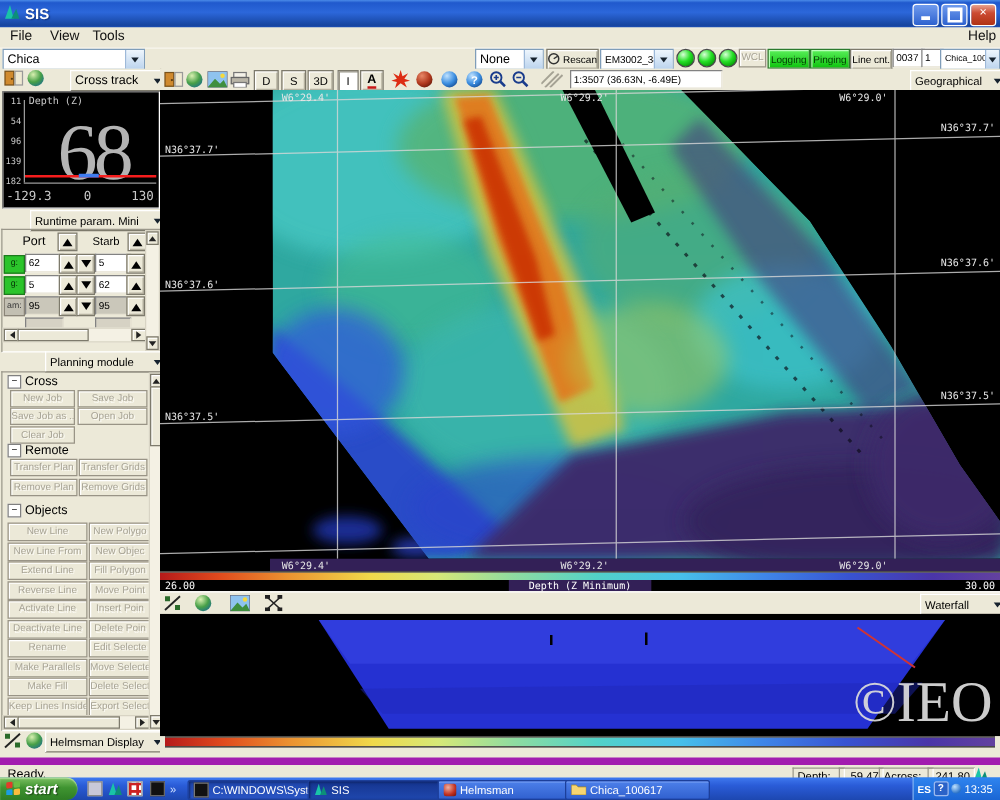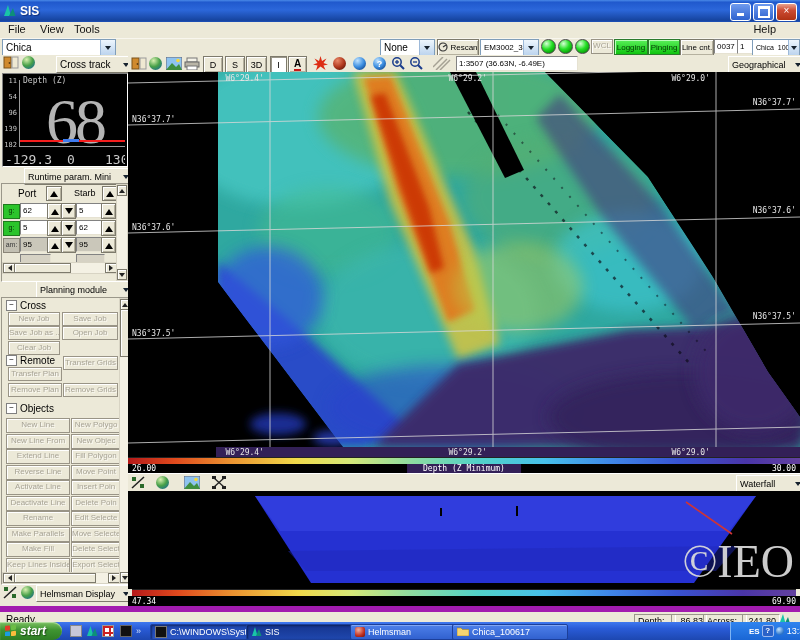--- a/index.html
+++ b/index.html
@@ -41,35 +41,35 @@
   .sbtn{position:absolute;background:#ece9d8;border:1px solid #7d7a6c;box-shadow:inset 1px 1px 0 #fff;display:flex;align-items:center;justify-content:center;}
   .thumb{position:absolute;background:#ece9d8;border:1px solid #7d7a6c;box-shadow:inset 1px 1px 0 #fff;}
   .sarr{width:0;height:0;border:3px solid transparent;}
   .sarr.up{border-bottom:4px solid #222;margin-top:-2px;}
   .sarr.dn{border-top:4px solid #222;margin-top:3px;}
   .sarr.lf{border-right:4px solid #222;margin-left:-2px;}
   .sarr.rt{border-left:4px solid #222;margin-left:3px;}
   
   .chart{background:#000;border:1px solid;border-color:#808080 #fff #fff #808080;}
   .ctick{position:absolute;color:#c9c9c9;font-size:7px;font-family:"DejaVu Sans Mono",monospace;width:14px;text-align:right;}
-  .cxlbl{position:absolute;color:#c9c9c9;font-size:13px;font-family:"DejaVu Sans Mono",monospace;}
+  .cxlbl{position:absolute;color:#c9c9c9;font-size:10px;font-family:"DejaVu Sans Mono",monospace;}
   
   .rainbow{background:linear-gradient(90deg,#b51a1a,#e04a1d 7%,#eb9130 15%,#f0d94a 25%,#d6e878 33%,#8fdca0 42%,#52d2c8 52%,#47c0ea 62%,#3f86e8 72%,#3853d2 82%,#4a35a8 92%,#63419f);border-top:1px solid #222;border-bottom:1px solid #222;}
   .scalelbl{color:#fff;font-size:8px;font-family:"DejaVu Sans Mono",monospace;}
   
   .statusbar{left:0;top:606px;width:800px;height:16px;background:#ece9d8;border-top:6px solid #a21caf;}
   .scell{position:absolute;top:2px;height:12px;border:1px solid;border-color:#9a978a #fff #fff #9a978a;font-size:9px;display:flex;align-items:center;padding:0 3px;color:#000;}
   
   .taskbar{left:0;top:622px;width:800px;height:18px;background:linear-gradient(180deg,#3f79ef 0%,#2a5cd8 35%,#1d47b0 100%);}
   .start{position:absolute;left:0;top:0;width:62px;height:18px;border-radius:0 9px 9px 0;background:linear-gradient(#7cc162,#3f9431 45%,#2e7d24);box-shadow:inset 0 1px 1px #b8e2a6;display:flex;align-items:center;gap:3px;padding-left:4px;box-sizing:border-box;color:#fff;font-style:italic;font-weight:bold;font-size:12px;text-shadow:1px 1px 1px #1c4a14;}
   .task{position:absolute;top:2px;height:14px;border-radius:2px;border:1px solid #1c3f9a;display:flex;align-items:center;gap:3px;padding:0 4px;color:#fff;font-size:9px;white-space:nowrap;overflow:hidden;background:linear-gradient(#4d80ea,#3161cf);box-shadow:inset 0 1px 0 #7fa6f4;}
   .task.dark{background:linear-gradient(#1e46ad,#2a55c4);box-shadow:inset 1px 1px 2px #122a6e;}
   .task.darkest{background:linear-gradient(#15348e,#1f47ad);box-shadow:inset 1px 1px 2px #0c2260;}
   .qlicon{position:absolute;top:3px;width:12px;height:12px;}
-  .tray{position:absolute;right:0;top:0;width:70px;height:18px;background:linear-gradient(#2f84ef,#1a66d4);border-left:1px solid #7db4f4;display:flex;align-items:center;gap:2px;padding-left:18px;box-sizing:border-box;color:#fff;}
+  .tray{position:absolute;right:0;top:0;width:70px;height:18px;background:linear-gradient(#2f84ef,#1a66d4);border-left:1px solid #7db4f4;display:flex;align-items:center;gap:2px;padding-left:3px;box-sizing:border-box;color:#fff;}
   .maplbl{font-family:"DejaVu Sans Mono",monospace;font-size:8px;fill:#e6e6e6;}
   .ic{display:inline-block;}
 </style>
 </head>
 <body>
 
 <div id="w">
 
   <div class="abs titlebar">
     <span class="ic" style="margin-left:3px">
@@ -87,21 +87,21 @@
           <span class="maxbox"></span>
         </span>
       <span class="wbtn close">×</span>
     </span>
   </div>
 
   <div class="abs menubar">
     <span class="mitem" style="left:8px">File</span>
     <span class="mitem" style="left:40px">View</span>
     <span class="mitem" style="left:74px">Tools</span>
-    <span class="mitem" style="right:24px">Help</span>
+    <span class="mitem" style="right:3px">Help</span>
   </div>
 
   <div class="abs" style="left:0;top:38px;width:800px;height:17px">
     <div class="abs cw" style="left:2px;top:1px;width:112px;height:15px">
       <span class="txt">Chica</span>
         <span class="cw-btn">
           <span class="t"></span>
         </span>
     </div>
     <div class="abs cw" style="left:380px;top:1px;width:53px;height:15px">
@@ -262,21 +262,21 @@
       <div class="abs d" style="left:60px;top:14px;width:54px;height:12px">Save Job</div>
       <div class="abs d" style="left:6px;top:28px;width:50px;height:12px">Save Job as ...</div>
       <div class="abs d" style="left:60px;top:28px;width:54px;height:12px">Open Job</div>
       <div class="abs d" style="left:6px;top:43px;width:50px;height:12px">Clear Job</div>
 
       <div class="sec-hd" style="left:4px;top:57px">
         <span class="minusbox">−</span>
         <span>Remote</span>
       </div>
       <div class="abs d" style="left:6px;top:69px;width:52px;height:12px">Transfer Plan</div>
-      <div class="abs d" style="left:61px;top:58px;width:53px;height:12px">Transfer Grids</div>
+      <div class="abs d" style="left:61px;top:69px;width:53px;height:12px">Transfer Grids</div>
       <div class="abs d" style="left:6px;top:85px;width:52px;height:12px">Remove Plan</div>
       <div class="abs d" style="left:61px;top:85px;width:53px;height:12px">Remove Grids</div>
 
       <div class="sec-hd" style="left:4px;top:105px">
         <span class="minusbox">−</span>
         <span>Objects</span>
       </div>
       <div class="abs d" style="left:4px;top:120px;width:62px;height:13px">New Line</div>
       <div class="abs d" style="left:69px;top:120px;width:48px;height:13px">New Polygo</div>
       <div class="abs d" style="left:4px;top:136px;width:62px;height:13px">New Line From</div>
@@ -515,30 +515,26 @@
       <polygon points="127,5 628,5 566,92 183,92" fill="#2531d2"></polygon>
       <polygon points="127,5 628,5 601,40 152,40" fill="#3a47e6" opacity="0.55"></polygon>
       <polygon points="160,60 610,55 588,80 178,80" fill="#1e28b8" opacity="0.45"></polygon>
       <rect x="312" y="17" width="2" height="8" fill="#000"></rect>
       <rect x="388" y="15" width="2" height="10" fill="#000"></rect>
       <line x1="558" y1="11" x2="604" y2="43" stroke="#d03434" stroke-width="1.6"></line>
       <text x="666" y="86" text-anchor="end" font-size="46" fill="#dcdcdc" opacity="0.93" font-family="Liberation Serif,serif">©IEO</text>
     </svg>
 
     <div class="abs rainbow" style="left:4px;top:115px;width:664px;height:7px"></div>
-    <div class="abs" style="left:0;top:122px;width:672px;height:11px;background:#000">
-      <span class="abs scalelbl" style="left:4px;top:1px">47.34</span>
-      <span class="abs scalelbl" style="right:4px;top:1px">69.90</span>
-    </div>
   </div>
 
   <div class="abs statusbar">
     <span class="abs" style="left:6px;top:2px;font-size:10px">Ready.</span>
     <span class="scell" style="left:634px;width:34px">Depth:</span>
-    <span class="scell" style="left:671px;width:28px;justify-content:flex-end">86.83</span>
+    <span class="scell" style="left:671px;width:28px;justify-content:flex-end">59.47</span>
     <span class="scell" style="left:703px;width:36px">Across:</span>
     <span class="scell" style="left:742px;width:30px;justify-content:flex-end">241.80</span>
     <span class="abs ic" style="left:778px;top:1px">
       <svg width="13" height="13">
           <polygon points="1,12 5,1 8,12" fill="#19c4a8"></polygon>
           <polygon points="6,12 10,4 12.5,12" fill="#0d8f78"></polygon>
         </svg>
     </span>
   </div>
 

